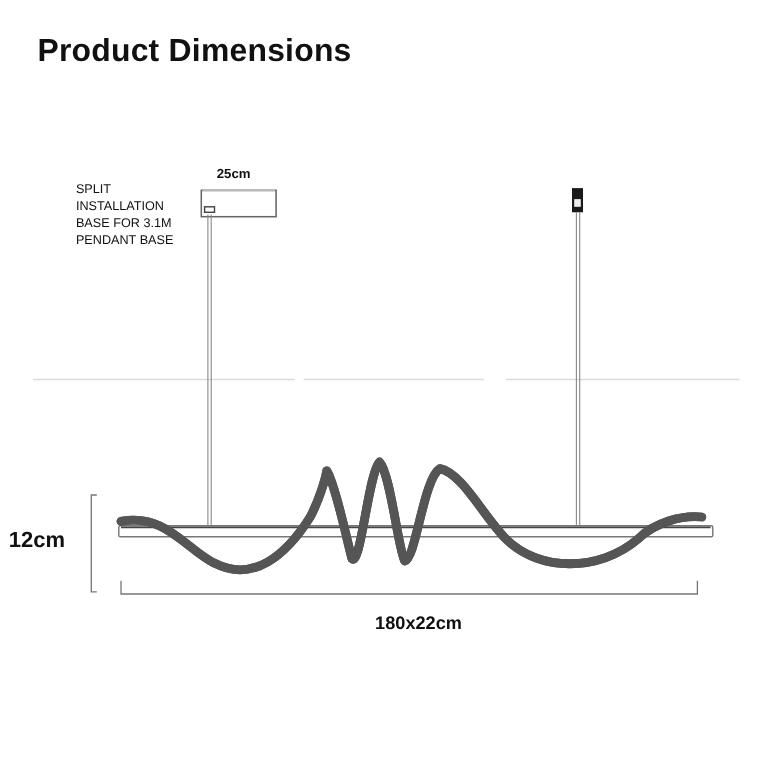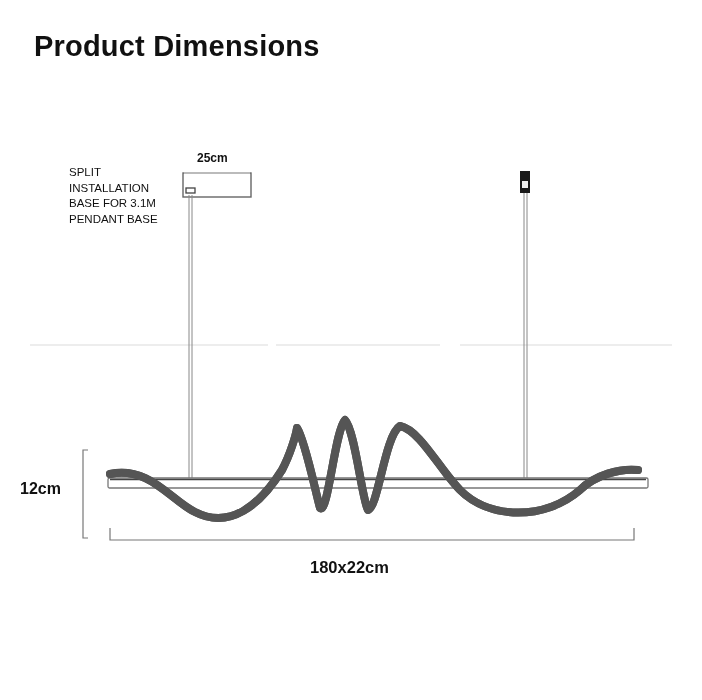--- a/index.html
+++ b/index.html
@@ -2,22 +2,22 @@
 <html><head>
   <meta charset="utf-8">
   <style>
     html, body { margin: 0; padding: 0; background: #ffffff; }
     body { width: 702px; height: 700px; position: relative; overflow: hidden; font-family: "Liberation Sans", sans-serif; }
     .title { position: absolute; left: 34px; top: 30px; font-size: 29px; font-weight: bold; color: #111; letter-spacing: 0.2px; }
     .note { position: absolute; left: 69px; top: 121px; font-size: 11.5px; font-weight: normal; color: #111; line-height: 15.5px; margin-top: 44px; }
     .note div { white-space: nowrap; }
     .label { position: absolute; font-weight: bold; color: #111; white-space: nowrap; }
     .lbl-base { left: 197px; top: 151px; font-size: 12px; }
-    .lbl-height { left: 20px; top: 480px; font-size: 16px; }
-    .lbl-length { left: 310px; top: 558px; font-size: 16.5px; }
+    .lbl-height { left: 8px; top: 480px; font-size: 20px; }
+    .lbl-length { left: 341px; top: 558px; font-size: 16.5px; }
     svg.drawing { position: absolute; left: 0; top: 0; }
   </style>
 </head>
 <body>
 
 <div class="title">Product Dimensions</div>
 
 <div class="note">
   <div>SPLIT</div>
   <div>INSTALLATION</div>

